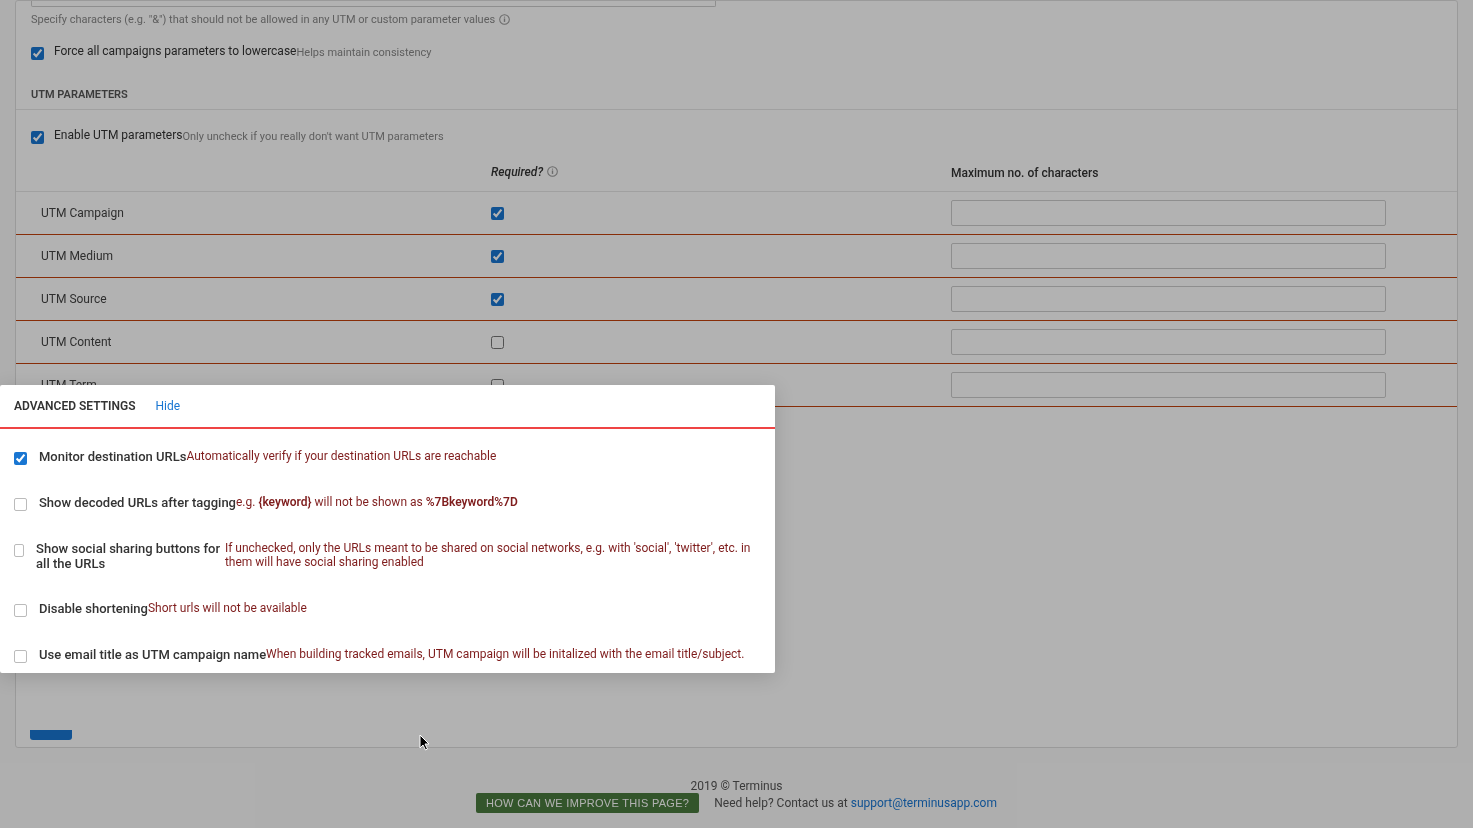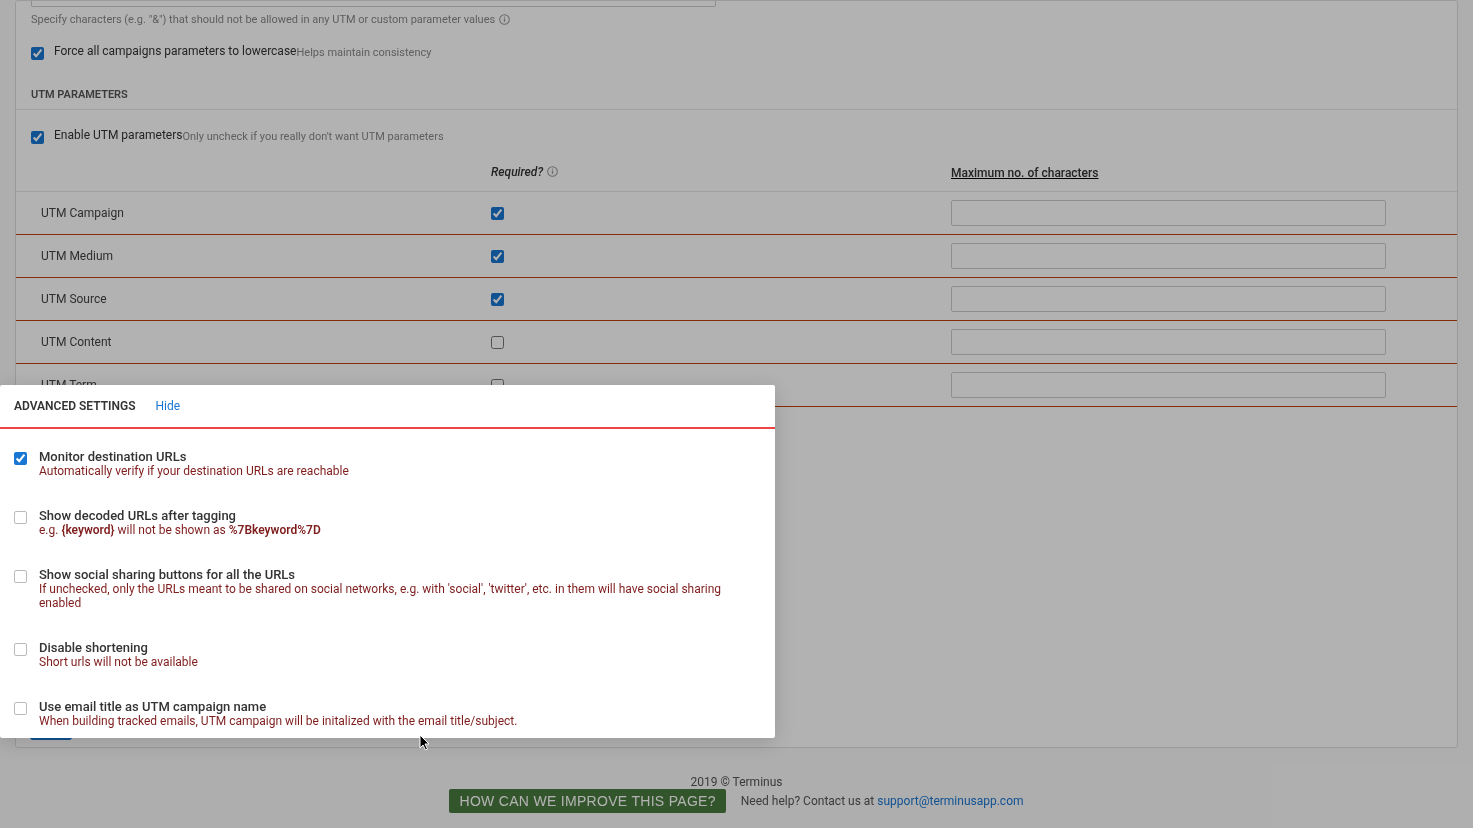--- a/index.html
+++ b/index.html
@@ -106,21 +106,20 @@
       gap: 4px;
     }
     .utm-col-required-label {
       font-size: 12px;
       color: #333;
       font-weight: 500;
       font-style: italic;
     }
     .utm-col-max {
       flex: 1;
-      text-decoration: underline;
     }
     .utm-col-max-label {
       font-size: 12px;
       color: #333;
       font-weight: 500;
     }
     .utm-max-input {
       width: 435px;
       padding: 5px 8px;
       border: 1px solid #ccc;
@@ -179,21 +178,21 @@
     .adv-checkbox-unchecked {
       appearance: none;
       width: 13px;
       height: 13px;
       border: 1px solid #bbb;
       border-radius: 2px;
       background: #fff;
     }
     .adv-labels {
       display: flex;
-      flex-direction: column;
+      flex-direction: row;
     }
     .adv-title {
       font-size: 13px;
       color: #333;
       font-weight: 500;
     }
     .adv-help {
       font-size: 12px;
       color: #7f1d1d;
       margin-top: 0;
@@ -216,21 +215,21 @@
     }
     .footer-right {
       display: flex;
       align-items: center;
       gap: 15px;
     }
     .improve-btn {
       background: #4a7a3e;
       color: #fff;
       padding: 4px 10px;
-      font-size: 14px;
+      font-size: 11px;
       border: none;
       border-radius: 2px;
       text-transform: uppercase;
       letter-spacing: 0.3px;
       cursor: pointer;
     }
     .footer-link {
       color: #1976d2;
     }
     .save-btn-hint {

